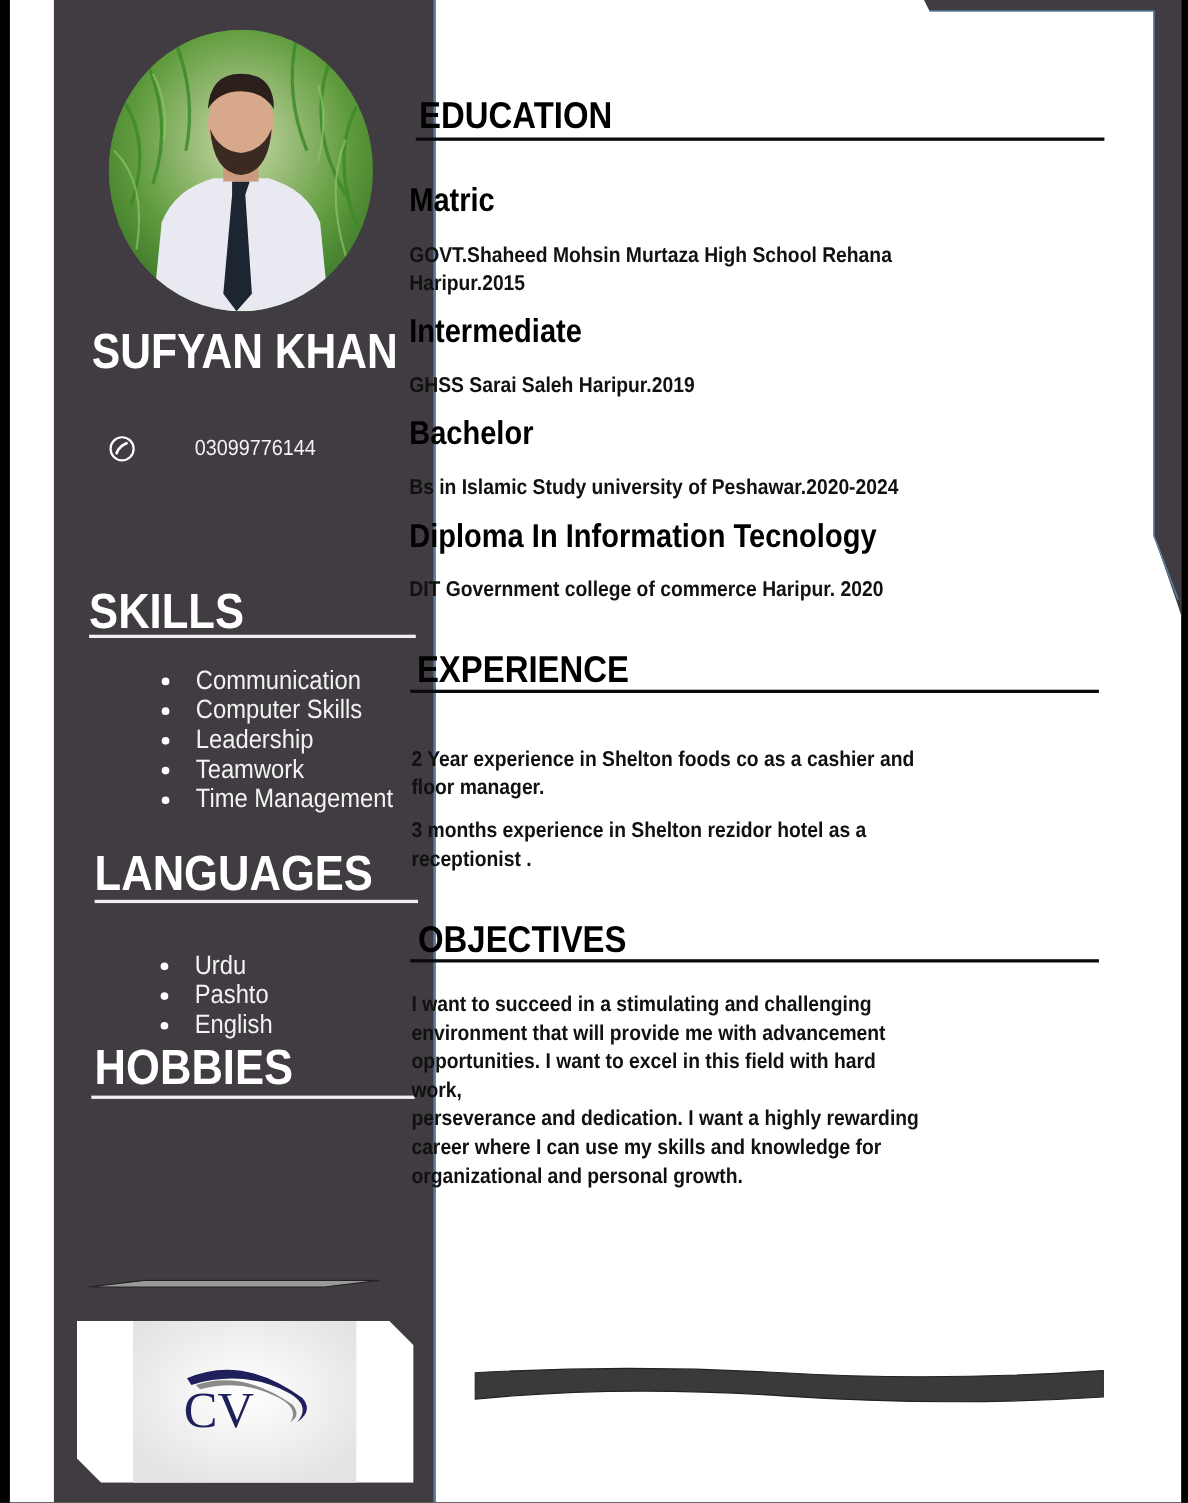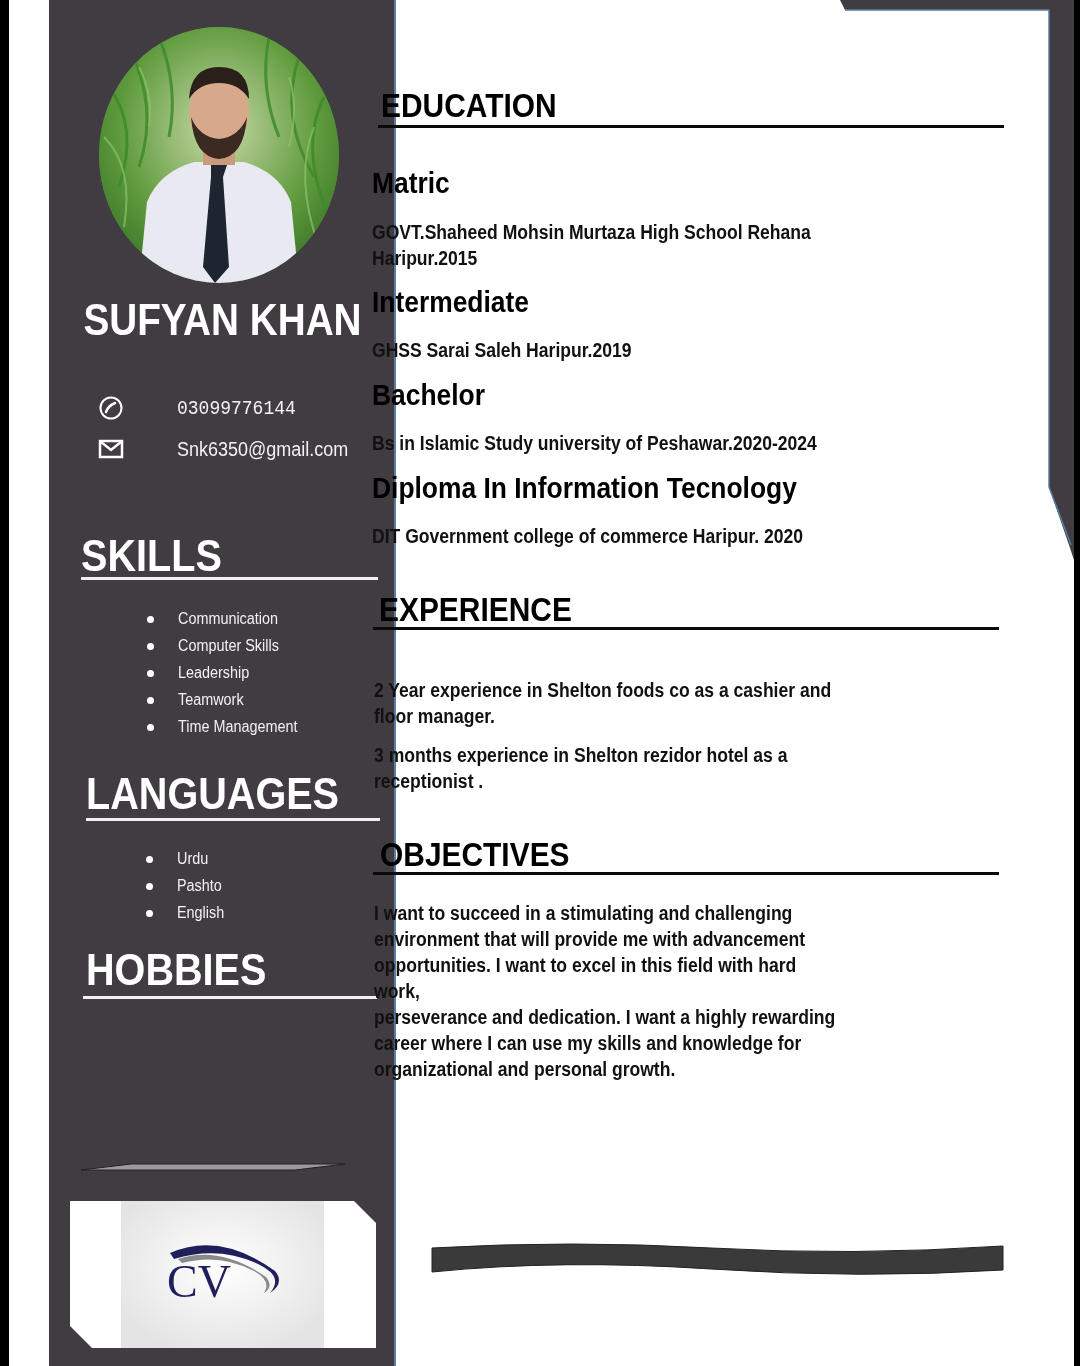--- a/index.html
+++ b/index.html
@@ -25,21 +25,21 @@
   .name { position: absolute; left: 0; width: 347px; top: 294px; text-align: center; color: #fff; font-weight: bold; font-size: 45px; letter-spacing: 0px; transform: scaleX(0.86); transform-origin: center; }
 
   .contact { position: absolute; left: 48px; width: 290px; display: flex; align-items: center; }
   .contact .ic { width: 28px; height: 28px; display: flex; align-items: center; justify-content: center; margin-right: 52px; }
   .contact .txt { color: #f2f2f2; font-size: 20px; transform: scaleX(0.9); transform-origin: left; white-space: nowrap; }
 
   .sec-title { position: absolute; color: #fff; font-weight: bold; font-size: 45px; transform: scaleX(0.88); transform-origin: left; white-space: nowrap; }
   .sec-rule { position: absolute; height: 3px; background: #f0f0f0; }
 
   .blist { position: absolute; list-style: none; }
-  .blist li { position: relative; color: #f2f2f2; font-size: 16px; height: 27px; line-height: 27px; white-space: nowrap; }
+  .blist li { position: relative; color: #f2f2f2; font-size: 24px; height: 27px; line-height: 27px; white-space: nowrap; }
   .blist li .dot { position: absolute; left: 0; top: 11px; width: 7px; height: 7px; border-radius: 50%; background: #fff; }
   .blist li .lbl { display: inline-block; transform: scaleX(0.9); transform-origin: left; }
 
   .bar-trap { position: absolute; left: 32px; top: 1163px; width: 264px; height: 8px; }
 
   .cv-box { position: absolute; left: 21px; top: 1201px; width: 306px; height: 147px; }
 
   
   .main { position: absolute; left: 0; top: 0; }
   .h-main { position: absolute; font-weight: bold; font-size: 34px; color: #000; transform: scaleX(0.88); transform-origin: left; white-space: nowrap; }
@@ -98,52 +98,43 @@
       <ellipse cx="120" cy="85" rx="30" ry="36" fill="#d8a88a"></ellipse>
 
       <path d="M92 90 Q95 130 120 132 Q145 130 148 90 Q140 110 120 112 Q100 110 92 90 Z" fill="#3a2a22"></path>
 
       <path d="M90 72 Q92 40 120 40 Q150 40 150 72 Q140 56 120 56 Q100 56 90 72 Z" fill="#2a1f1a"></path>
     </svg>
   </div>
 
   <div class="name">SUFYAN KHAN</div>
 
-  <div class="contact" style="top:394px;font-family:Liberation Mono, monospace;">
+  <div class="contact" style="top:394px;">
     <span class="ic">
       <svg width="26" height="26" viewBox="0 0 26 26">
           <circle cx="13" cy="13" r="10.5" fill="none" stroke="#fff" stroke-width="2"></circle>
           <path d="M8 17 Q10 11 17 8" stroke="#fff" stroke-width="2.5" fill="none" stroke-linecap="round"></path>
         </svg>
     </span>
     <span class="txt">03099776144</span>
-  </div>
-  <div class="contact" style="top:435px;">
-    <span class="ic">
-      <svg width="26" height="20" viewBox="0 0 26 20">
-          <rect x="2" y="2" width="22" height="16" fill="none" stroke="#fff" stroke-width="2.5"></rect>
-          <path d="M3 3 L13 11 L23 3" stroke="#fff" stroke-width="2.5" fill="none"></path>
-        </svg>
-    </span>
-    <span class="txt">Snk6350@gmail.com</span>
   </div>
 
   <div class="sec-title" style="left:32px; top:530px;">SKILLS</div>
   <div class="sec-rule" style="left:32px; top:577px; width:297px;"></div>
   <ul class="blist" style="left:98px; top:605px;">
     <li><span class="dot"></span><span class="lbl" style="margin-left:31px;">Communication</span></li>
     <li><span class="dot"></span><span class="lbl" style="margin-left:31px;">Computer Skills</span></li>
     <li><span class="dot"></span><span class="lbl" style="margin-left:31px;">Leadership</span></li>
     <li><span class="dot"></span><span class="lbl" style="margin-left:31px;">Teamwork</span></li>
     <li><span class="dot"></span><span class="lbl" style="margin-left:31px;">Time Management</span></li>
   </ul>
 
   <div class="sec-title" style="left:37px; top:768px;">LANGUAGES</div>
   <div class="sec-rule" style="left:37px; top:818px; width:294px;"></div>
-  <ul class="blist" style="left:97px; top:845px;">
+  <ul class="blist" style="left:97px; top:864px;">
     <li><span class="dot"></span><span class="lbl" style="margin-left:31px;">Urdu</span></li>
     <li><span class="dot"></span><span class="lbl" style="margin-left:31px;">Pashto</span></li>
     <li><span class="dot"></span><span class="lbl" style="margin-left:31px;">English</span></li>
   </ul>
 
   <div class="sec-title" style="left:37px; top:944px;">HOBBIES</div>
   <div class="sec-rule" style="left:34px; top:996px; width:294px;"></div>
 
   <svg class="bar-trap" viewBox="0 0 264 8">
     <polygon points="0,7 50,1 264,1 214,7" fill="#9a9a9a" stroke="#222" stroke-width="1"></polygon>

